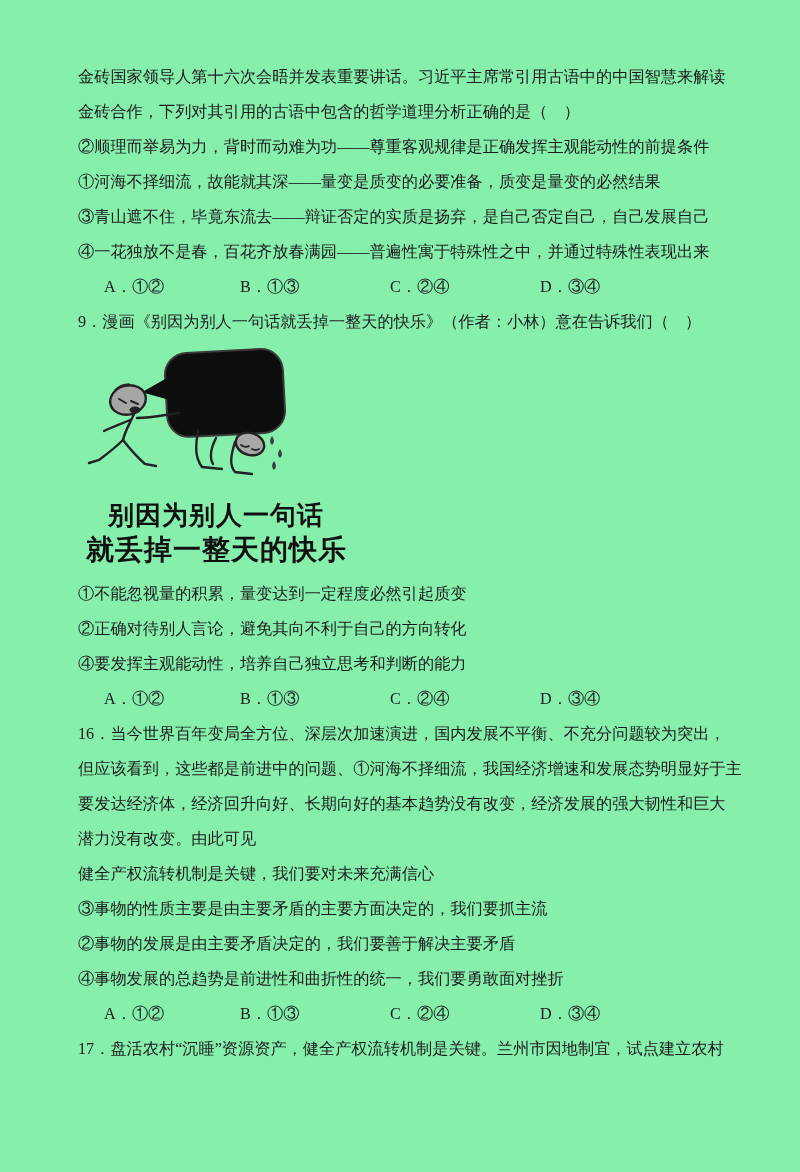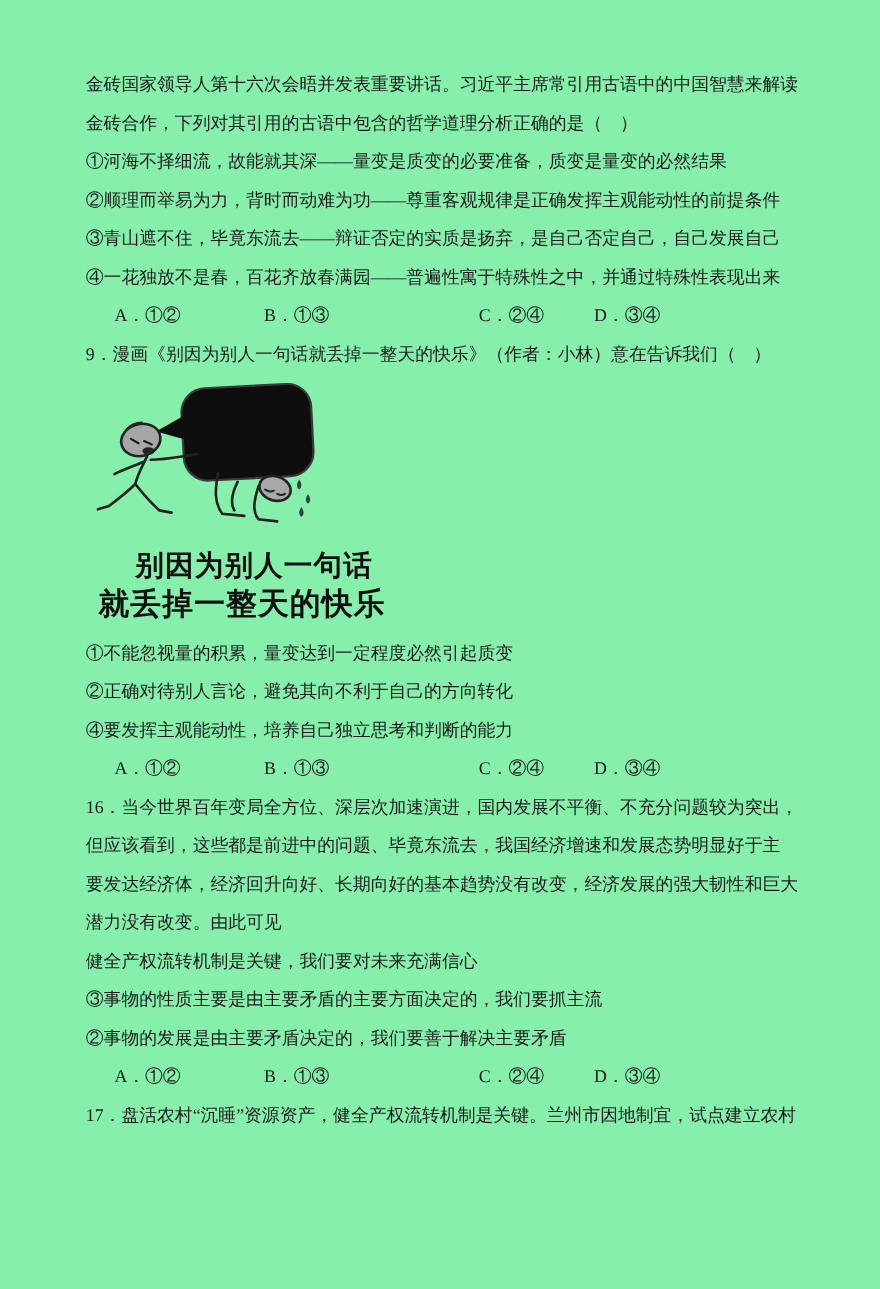--- a/index.html
+++ b/index.html
@@ -28,49 +28,48 @@
   }
   .opts {
     display: flex;
     height: 35px;
     line-height: 35px;
     padding-left: 26px;
     white-space: nowrap;
   }
   .opt-a { width: 136px; }
   .opt-b { width: 150px; }
-  .opt-c { width: 150px; text-align: center; }
+  .opt-c { width: 150px; }
   .opt-d { width: auto; }
   figure.cartoon {
     margin: 8px 0 6px 6px;
     padding: 0;
     width: 270px;
-    text-align: center;
   }
   figure.cartoon svg { display: block; }
   .cap {
     font-family: "DejaVu Sans", "Liberation Sans", sans-serif;
     font-weight: 900;
     color: #101010;
     letter-spacing: 1px;
     line-height: 1.35;
   }
   .cap1 { font-size: 26px; padding-left: 24px; margin-top: 10px; }
   .cap2 { font-size: 28px; padding-left: 2px; font-family: Liberation Mono, monospace; }
 </style>
 </head>
 <body>
 
 <div class="page">
   <div class="doc">
 
     <div class="ln">金砖国家领导人第十六次会晤并发表重要讲话。习近平主席常引用古语中的中国智慧来解读</div>
     <div class="ln">金砖合作，下列对其引用的古语中包含的哲学道理分析正确的是（　）</div>
+    <div class="ln">②顺理而举易为力，背时而动难为功——尊重客观规律是正确发挥主观能动性的前提条件</div>
     <div class="ln">①河海不择细流，故能就其深——量变是质变的必要准备，质变是量变的必然结果</div>
-    <div class="ln">②顺理而举易为力，背时而动难为功——尊重客观规律是正确发挥主观能动性的前提条件</div>
     <div class="ln">③青山遮不住，毕竟东流去——辩证否定的实质是扬弃，是自己否定自己，自己发展自己</div>
     <div class="ln">④一花独放不是春，百花齐放春满园——普遍性寓于特殊性之中，并通过特殊性表现出来</div>
     <div class="opts">
       <span class="opt-a">A．①②</span>
       <span class="opt-b">B．①③</span>
       <span class="opt-c">C．②④</span>
       <span class="opt-d">D．③④</span>
     </div>
 
     <div class="ln">9．漫画《别因为别人一句话就丢掉一整天的快乐》（作者：小林）意在告诉我们（　）</div>
@@ -123,26 +122,27 @@
     <div class="ln">②正确对待别人言论，避免其向不利于自己的方向转化</div>
     <div class="ln">④要发挥主观能动性，培养自己独立思考和判断的能力</div>
     <div class="opts">
       <span class="opt-a">A．①②</span>
       <span class="opt-b">B．①③</span>
       <span class="opt-c">C．②④</span>
       <span class="opt-d">D．③④</span>
     </div>
 
     <div class="ln">16．当今世界百年变局全方位、深层次加速演进，国内发展不平衡、不充分问题较为突出，</div>
-    <div class="ln">但应该看到，这些都是前进中的问题、毕竟东流去，我国经济增速和发展态势明显好于主</div>
+    <div class="ln">但应该看到，这些都是前进中的问题、①河海不择细流，我国经济增速和发展态势明显好于主</div>
     <div class="ln">要发达经济体，经济回升向好、长期向好的基本趋势没有改变，经济发展的强大韧性和巨大</div>
     <div class="ln">潜力没有改变。由此可见</div>
     <div class="ln">健全产权流转机制是关键，我们要对未来充满信心</div>
     <div class="ln">③事物的性质主要是由主要矛盾的主要方面决定的，我们要抓主流</div>
     <div class="ln">②事物的发展是由主要矛盾决定的，我们要善于解决主要矛盾</div>
+    <div class="ln">④事物发展的总趋势是前进性和曲折性的统一，我们要勇敢面对挫折</div>
     <div class="opts">
       <span class="opt-a">A．①②</span>
       <span class="opt-b">B．①③</span>
       <span class="opt-c">C．②④</span>
       <span class="opt-d">D．③④</span>
     </div>
 
     <div class="ln">17．盘活农村“沉睡”资源资产，健全产权流转机制是关键。兰州市因地制宜，试点建立农村</div>
 
   </div>

